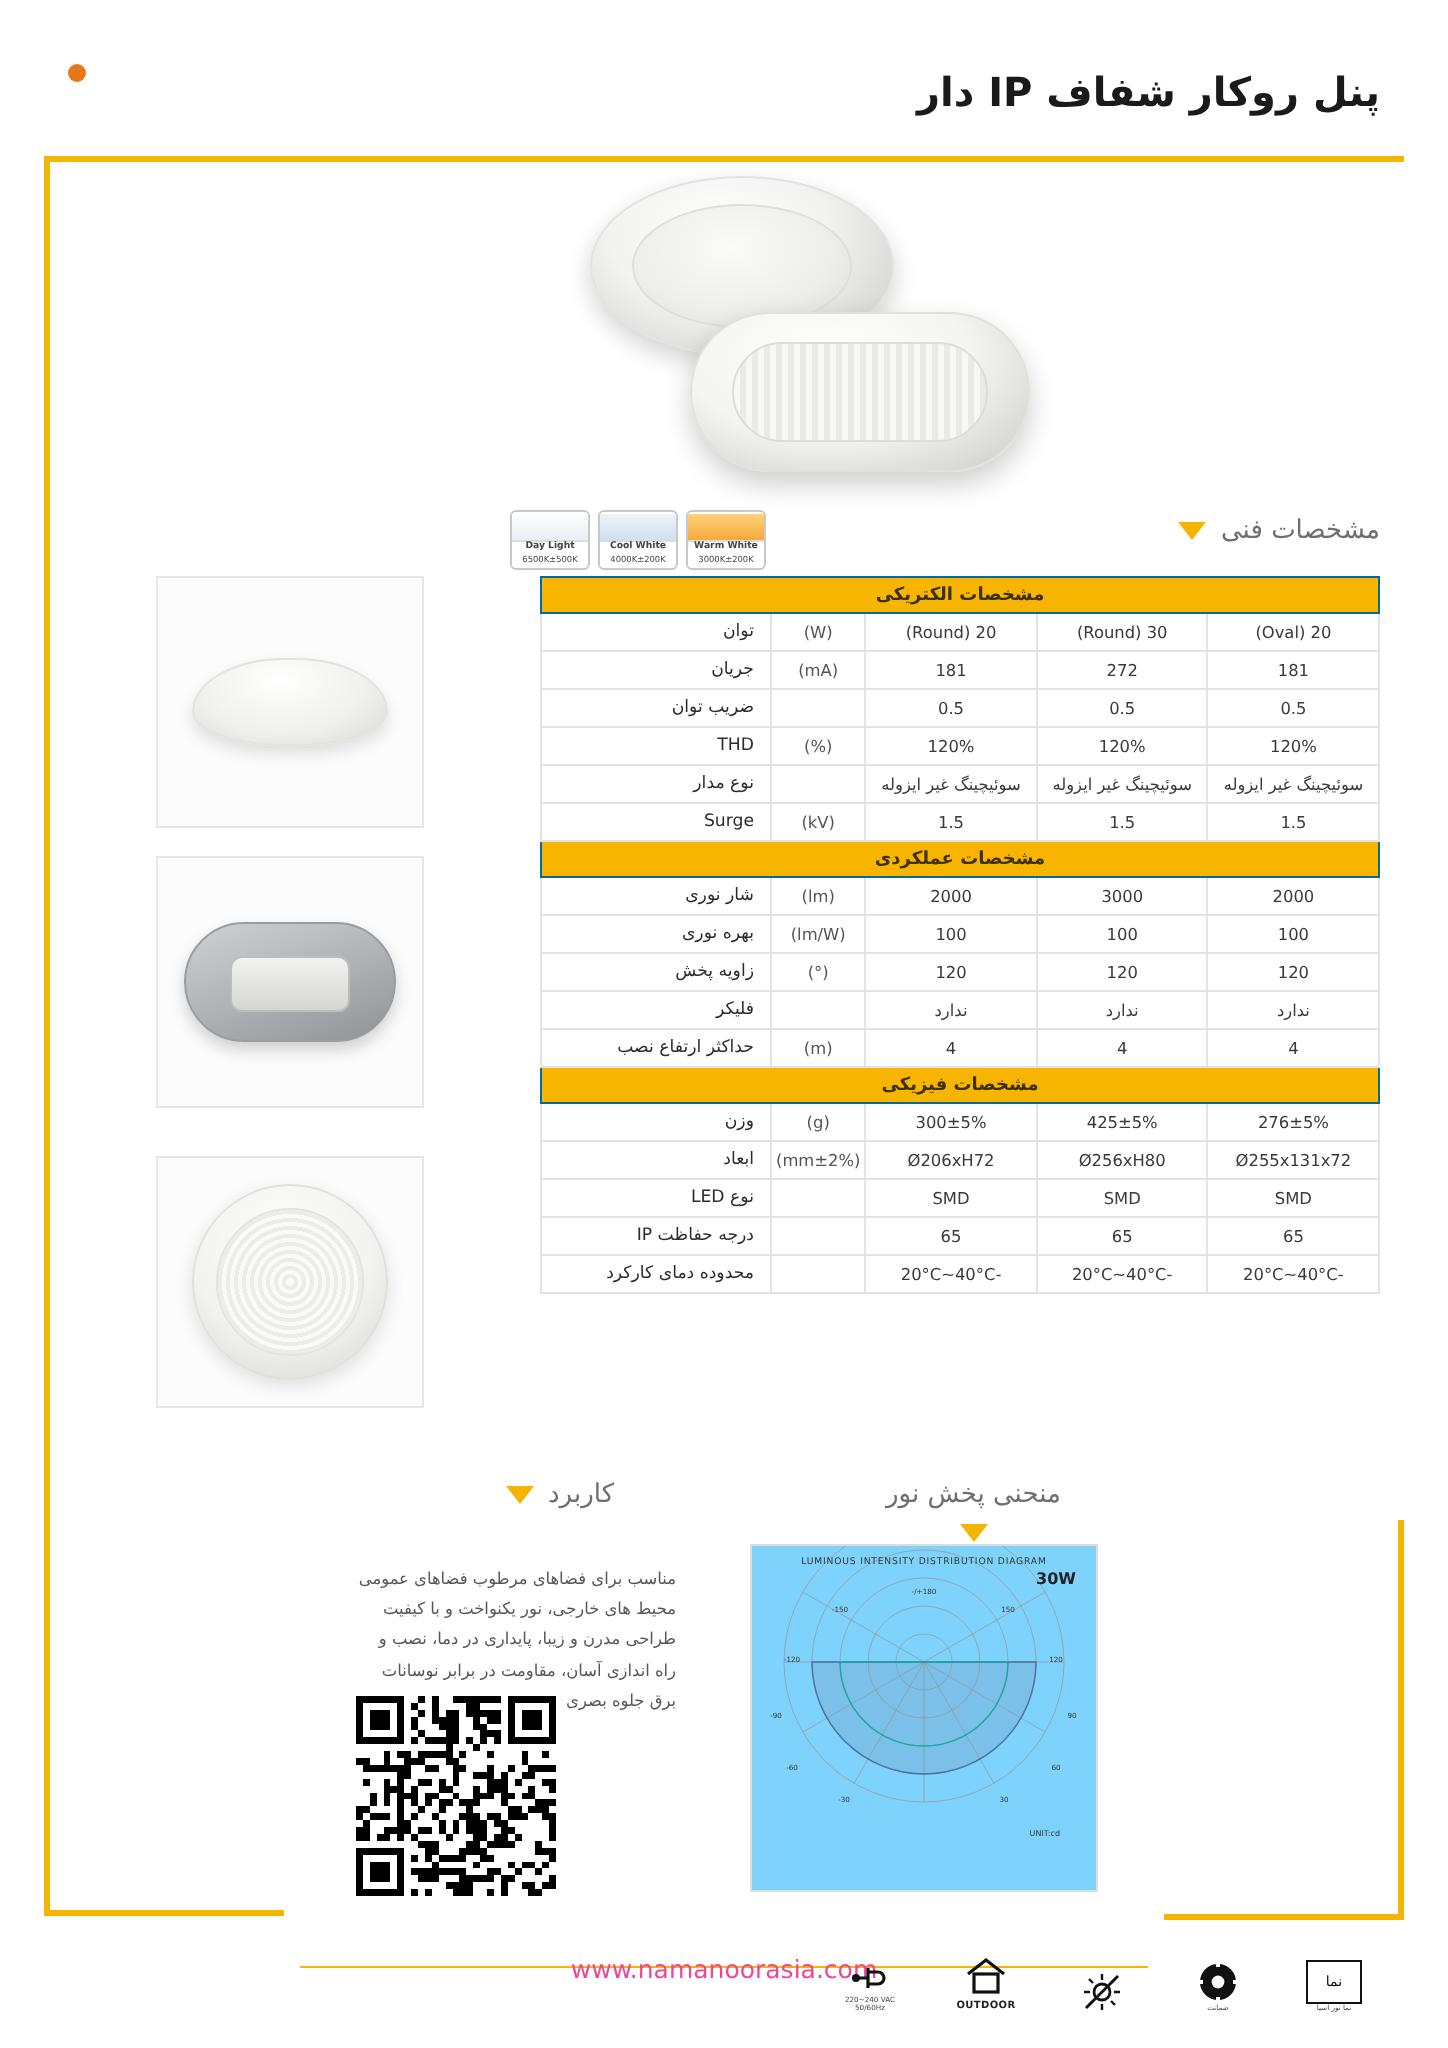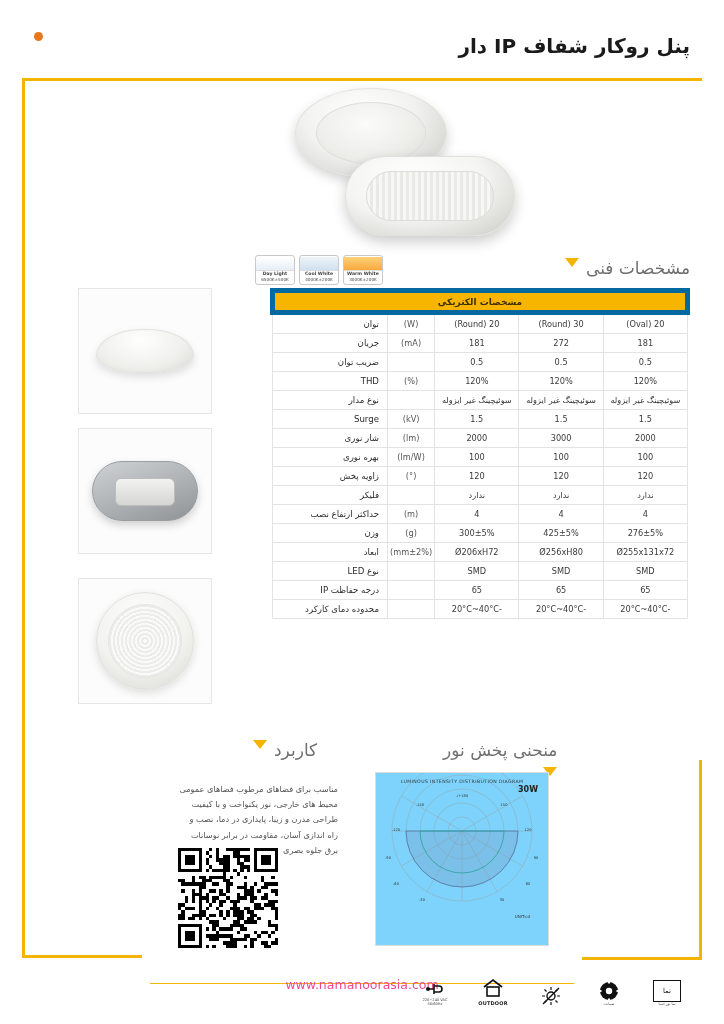--- a/index.html
+++ b/index.html
@@ -73,35 +73,35 @@
     background:#fff;direction:ltr;
   }
   .chip .sw{width:100%;height:13px;border-bottom:1px solid #ddd;}
   .chip.warm .sw{background:linear-gradient(180deg,#ffd27a,#f7a93c);}
   .chip.cool .sw{background:linear-gradient(180deg,#eef3f8,#cfe0f0);}
   .chip.day  .sw{background:linear-gradient(180deg,#ffffff,#e8eef5);}
   .chip b{font-size:4.6px;font-weight:bold;display:block;}
 
   
   .sec-head{
-    position:absolute;display:flex;align-items:flex-start;gap:7px;direction:rtl;
-    font-size:17px;color:#6f6f6f;
+    position:absolute;display:flex;align-items:center;gap:7px;direction:rtl;
+    font-size:13px;color:#6f6f6f;
   }
   .tri{width:0;height:0;border-left:7px solid transparent;border-right:7px solid transparent;border-top:9px solid #F4B400;}
 
   
   .spec{
     position:absolute;right:34px;top:288px;width:420px;
     border-collapse:collapse;direction:rtl;font-size:8.2px;color:#3a3a3a;
   }
   .spec td{border:1px solid #e3e3e3;height:18px;text-align:center;padding:0 2px;}
   .spec td.label{width:104px;text-align:right;padding-right:8px;font-size:8.6px;color:#2b2b2b;}
   .spec td.unit{width:42px;color:#555;direction:ltr;}
   .spec tr.group td{
-    background:#F7B500;color:#3c3000;font-weight:bold;font-size:9px;height:17px;border:5px solid #0369a1;
+    background:#F7B500;color:#3c3000;font-weight:bold;font-size:9px;height:17px;border:1px solid #0369a1;
   }
 
   
   .thumb{
     position:absolute;left:78px;width:132px;height:124px;border:1px solid #e6e6e6;background:#fcfcfc;
     display:flex;align-items:center;justify-content:center;overflow:hidden;
   }
   .thumb.t1{top:288px;}
   .thumb.t2{top:428px;}
   .thumb.t3{top:578px;}
@@ -247,20 +247,23 @@
           <td class="unit"></td>
           <td class="label">نوع مدار</td>
         </tr>
         <tr>
           <td>1.5</td>
           <td>1.5</td>
           <td>1.5</td>
           <td class="unit">(kV)</td>
           <td class="label">Surge</td>
         </tr>
+        <tr class="group">
+          <td colspan="5">مشخصات عملکردی</td>
+        </tr>
         <tr>
           <td>2000</td>
           <td>3000</td>
           <td>2000</td>
           <td class="unit">(lm)</td>
           <td class="label">شار نوری</td>
         </tr>
         <tr>
           <td>100</td>
           <td>100</td>
@@ -281,20 +284,23 @@
           <td>ندارد</td>
           <td class="unit"></td>
           <td class="label">فلیکر</td>
         </tr>
         <tr>
           <td>4</td>
           <td>4</td>
           <td>4</td>
           <td class="unit">(m)</td>
           <td class="label">حداکثر ارتفاع نصب</td>
+        </tr>
+        <tr class="group">
+          <td colspan="5">مشخصات فیزیکی</td>
         </tr>
         <tr>
           <td>276±5%</td>
           <td>425±5%</td>
           <td>300±5%</td>
           <td class="unit">(g)</td>
           <td class="label">وزن</td>
         </tr>
         <tr>
           <td>Ø255x131x72</td>

